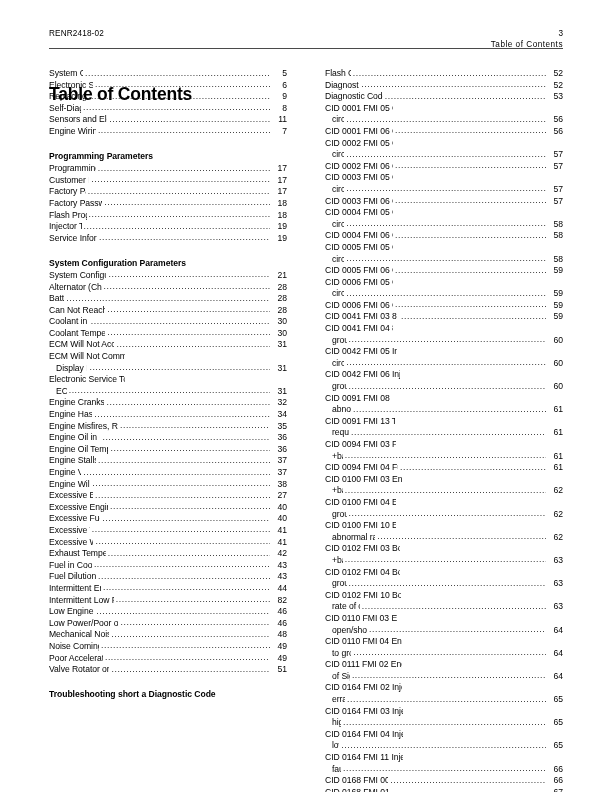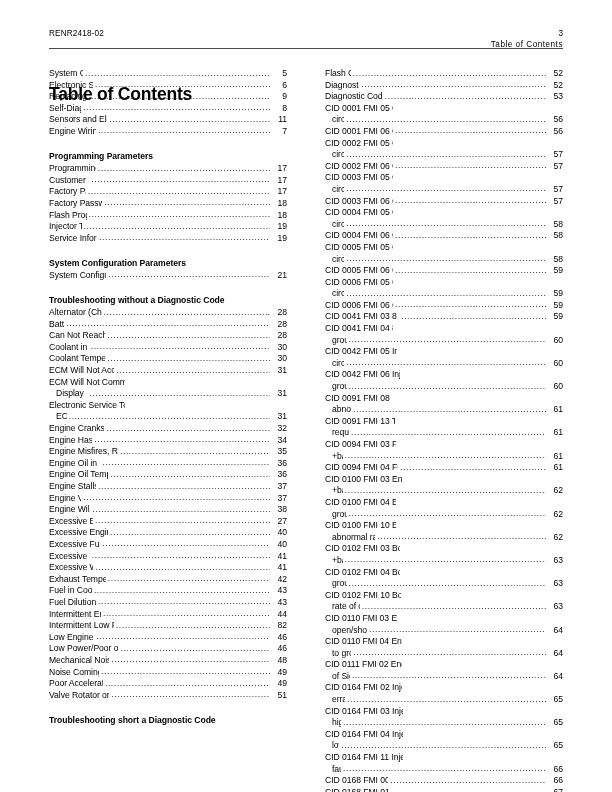--- a/index.html
+++ b/index.html
@@ -223,21 +223,20 @@
           <span class="lbl">Service Information Report</span>
           <span class="dots">........................................................................................................................</span>
           <span class="pg">19</span>
         </div>
         <div class="grp-title spaced">System Configuration Parameters</div>
         <div class="toc-entry">
           <span class="lbl">System Configuration Parameters</span>
           <span class="dots">........................................................................................................................</span>
           <span class="pg">21</span>
         </div>
-        <div class="grp-title spaced">Troubleshooting without a Diagnostic Code</div>
         <div class="toc-entry">
           <span class="lbl">Alternator (Charging Problem)</span>
           <span class="dots">........................................................................................................................</span>
           <span class="pg">28</span>
         </div>
         <div class="toc-entry">
           <span class="lbl">Battery</span>
           <span class="dots">........................................................................................................................</span>
           <span class="pg">28</span>
         </div>

